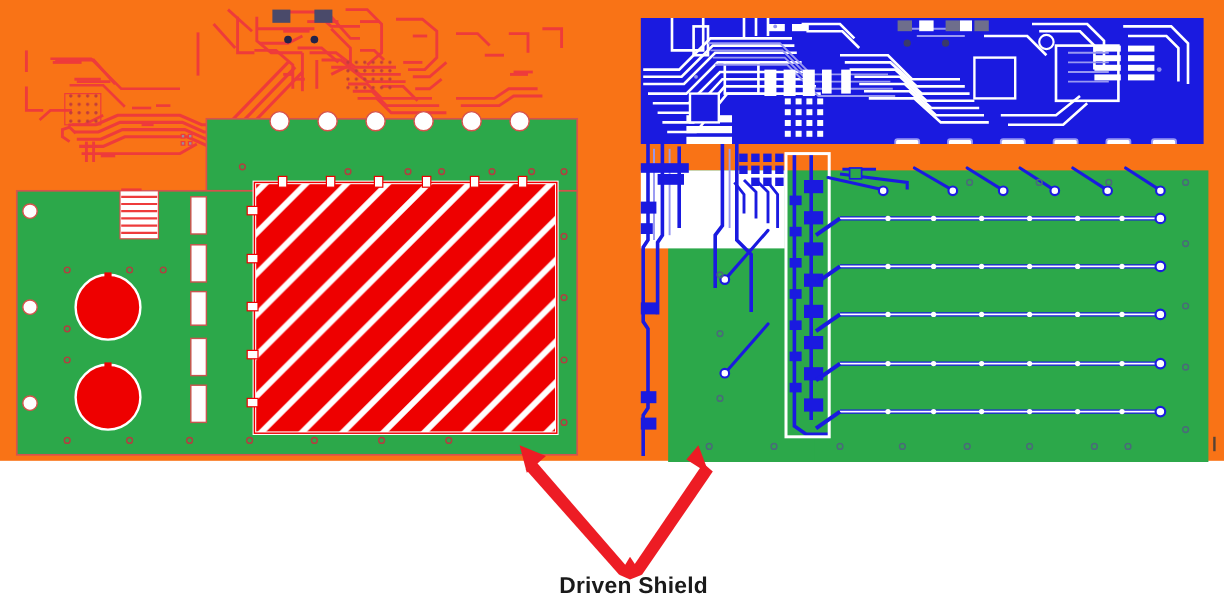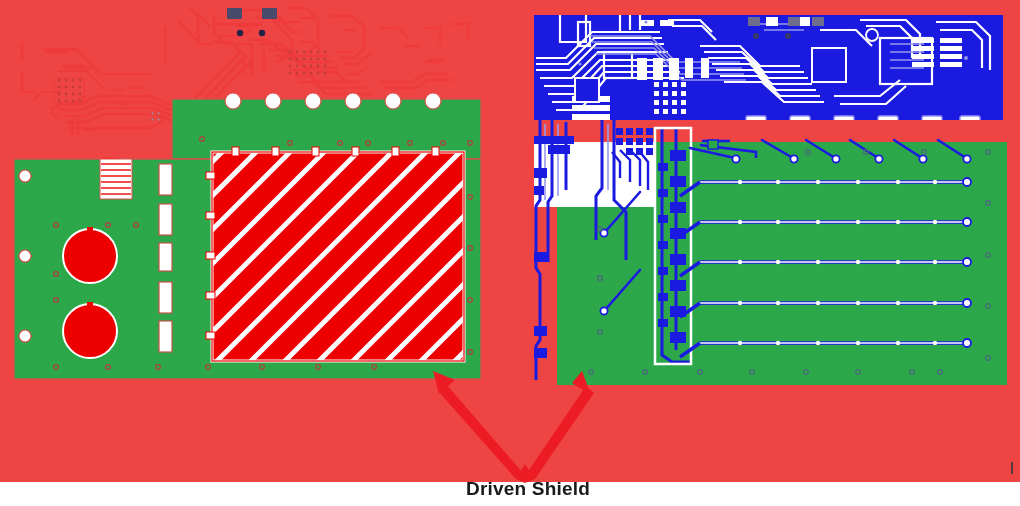--- a/index.html
+++ b/index.html
@@ -9,22 +9,22 @@
   }
   body {
     width: 1020px;
     height: 506px;
     overflow: hidden;
     font-family: "Liberation Sans", sans-serif;
   }
   #stage {
     position: relative;
     width: 1020px;
-    height: 482px;
-    background: #ef4444;
+    height: 384px;
+    background: #f97316;
   }
   #figure-svg {
     position: absolute;
     left: 0;
     top: 0;
     width: 1020px;
     height: 506px;
     display: block;
   }
   .caption-text {

